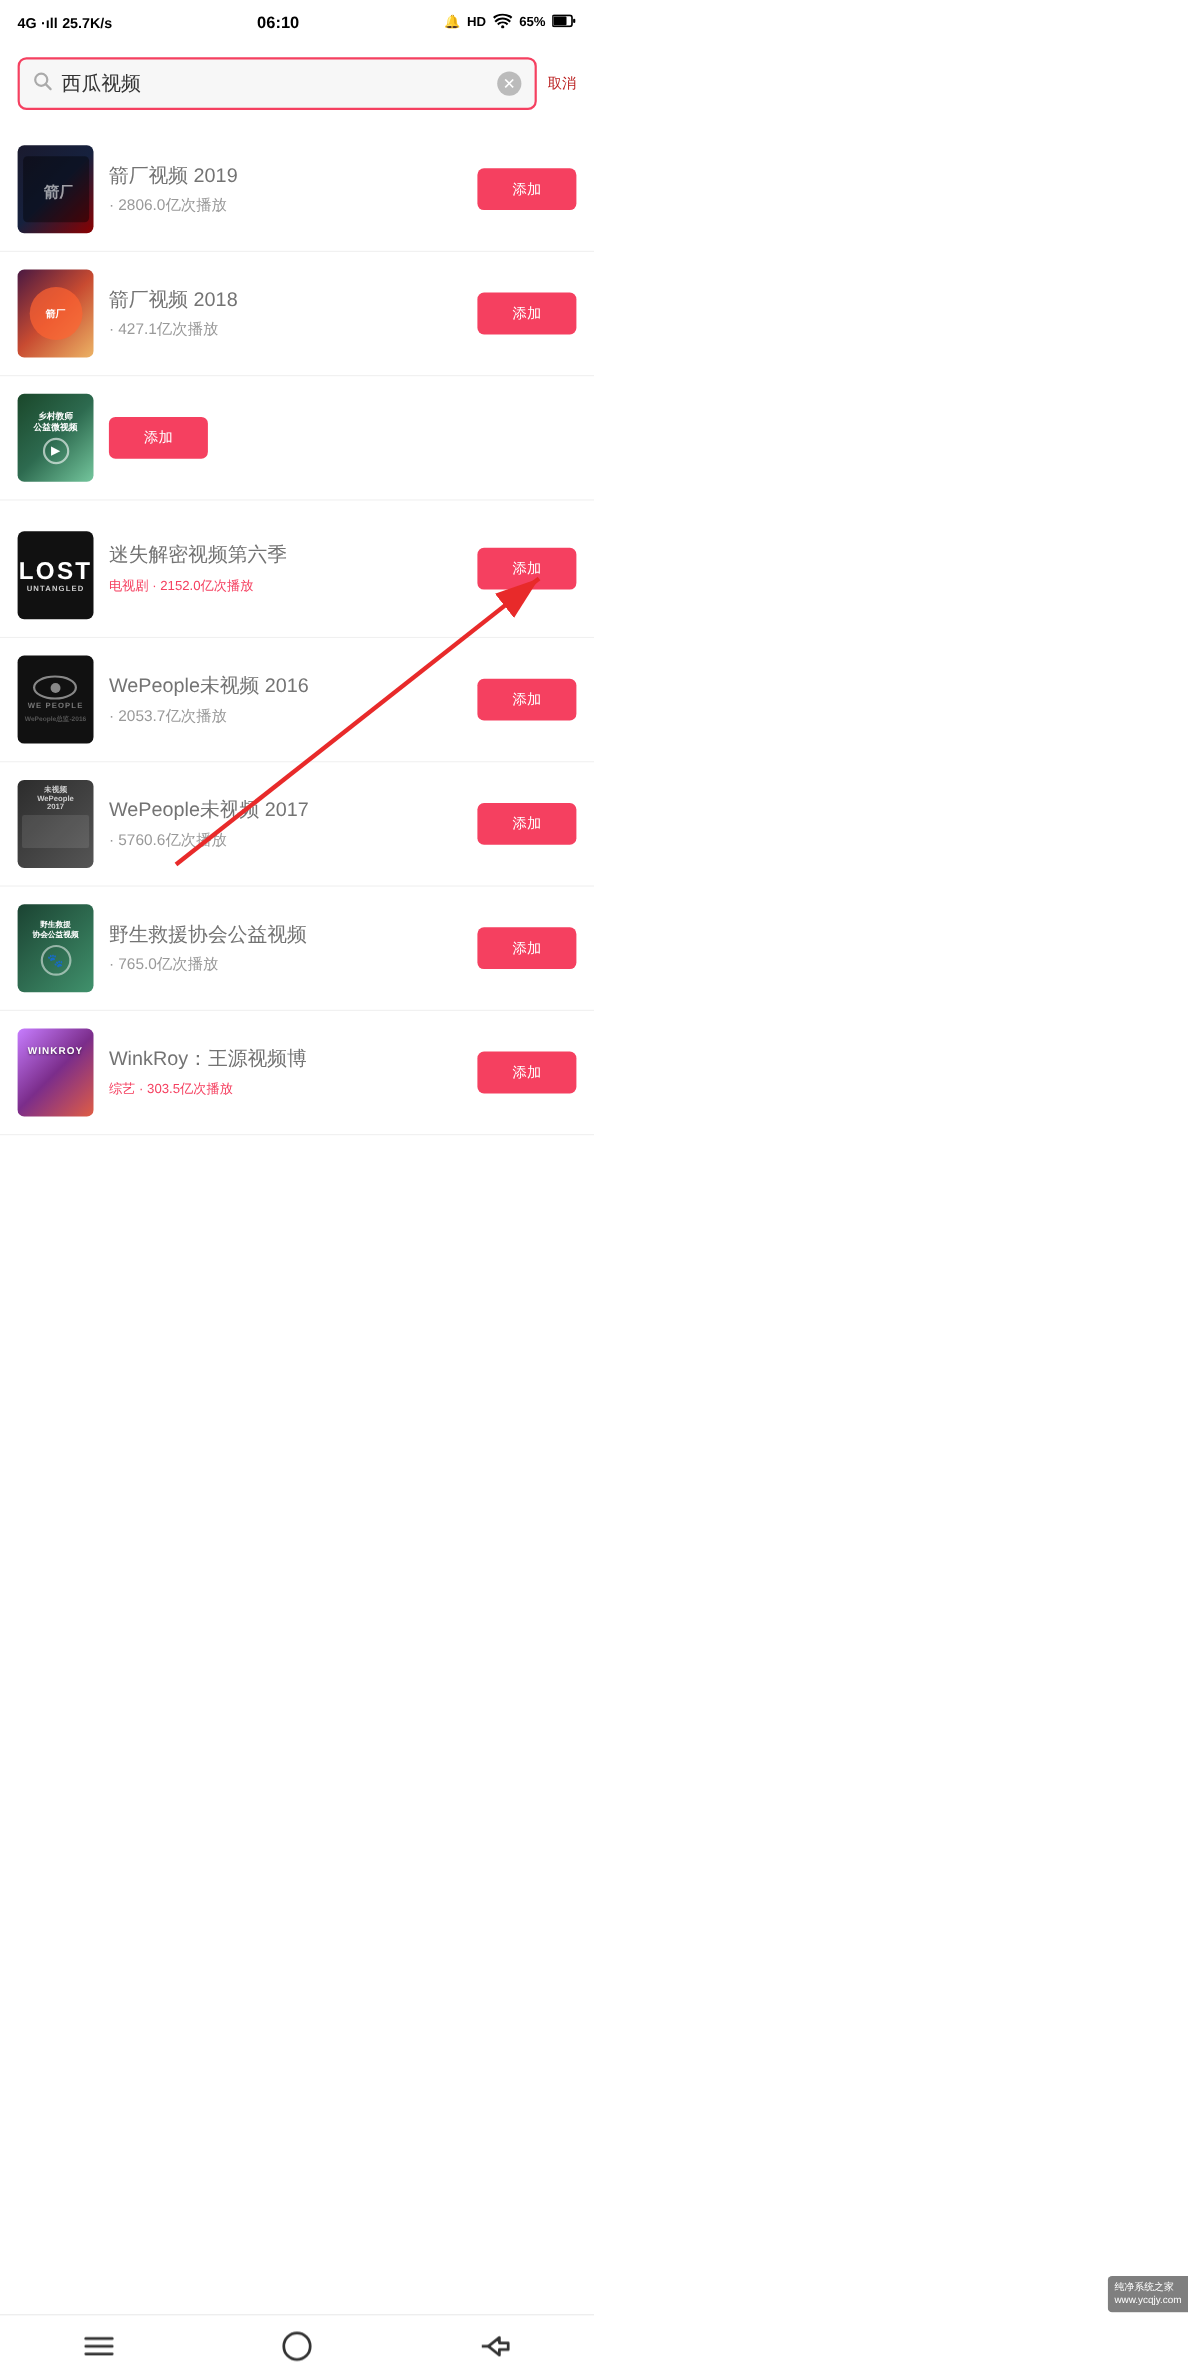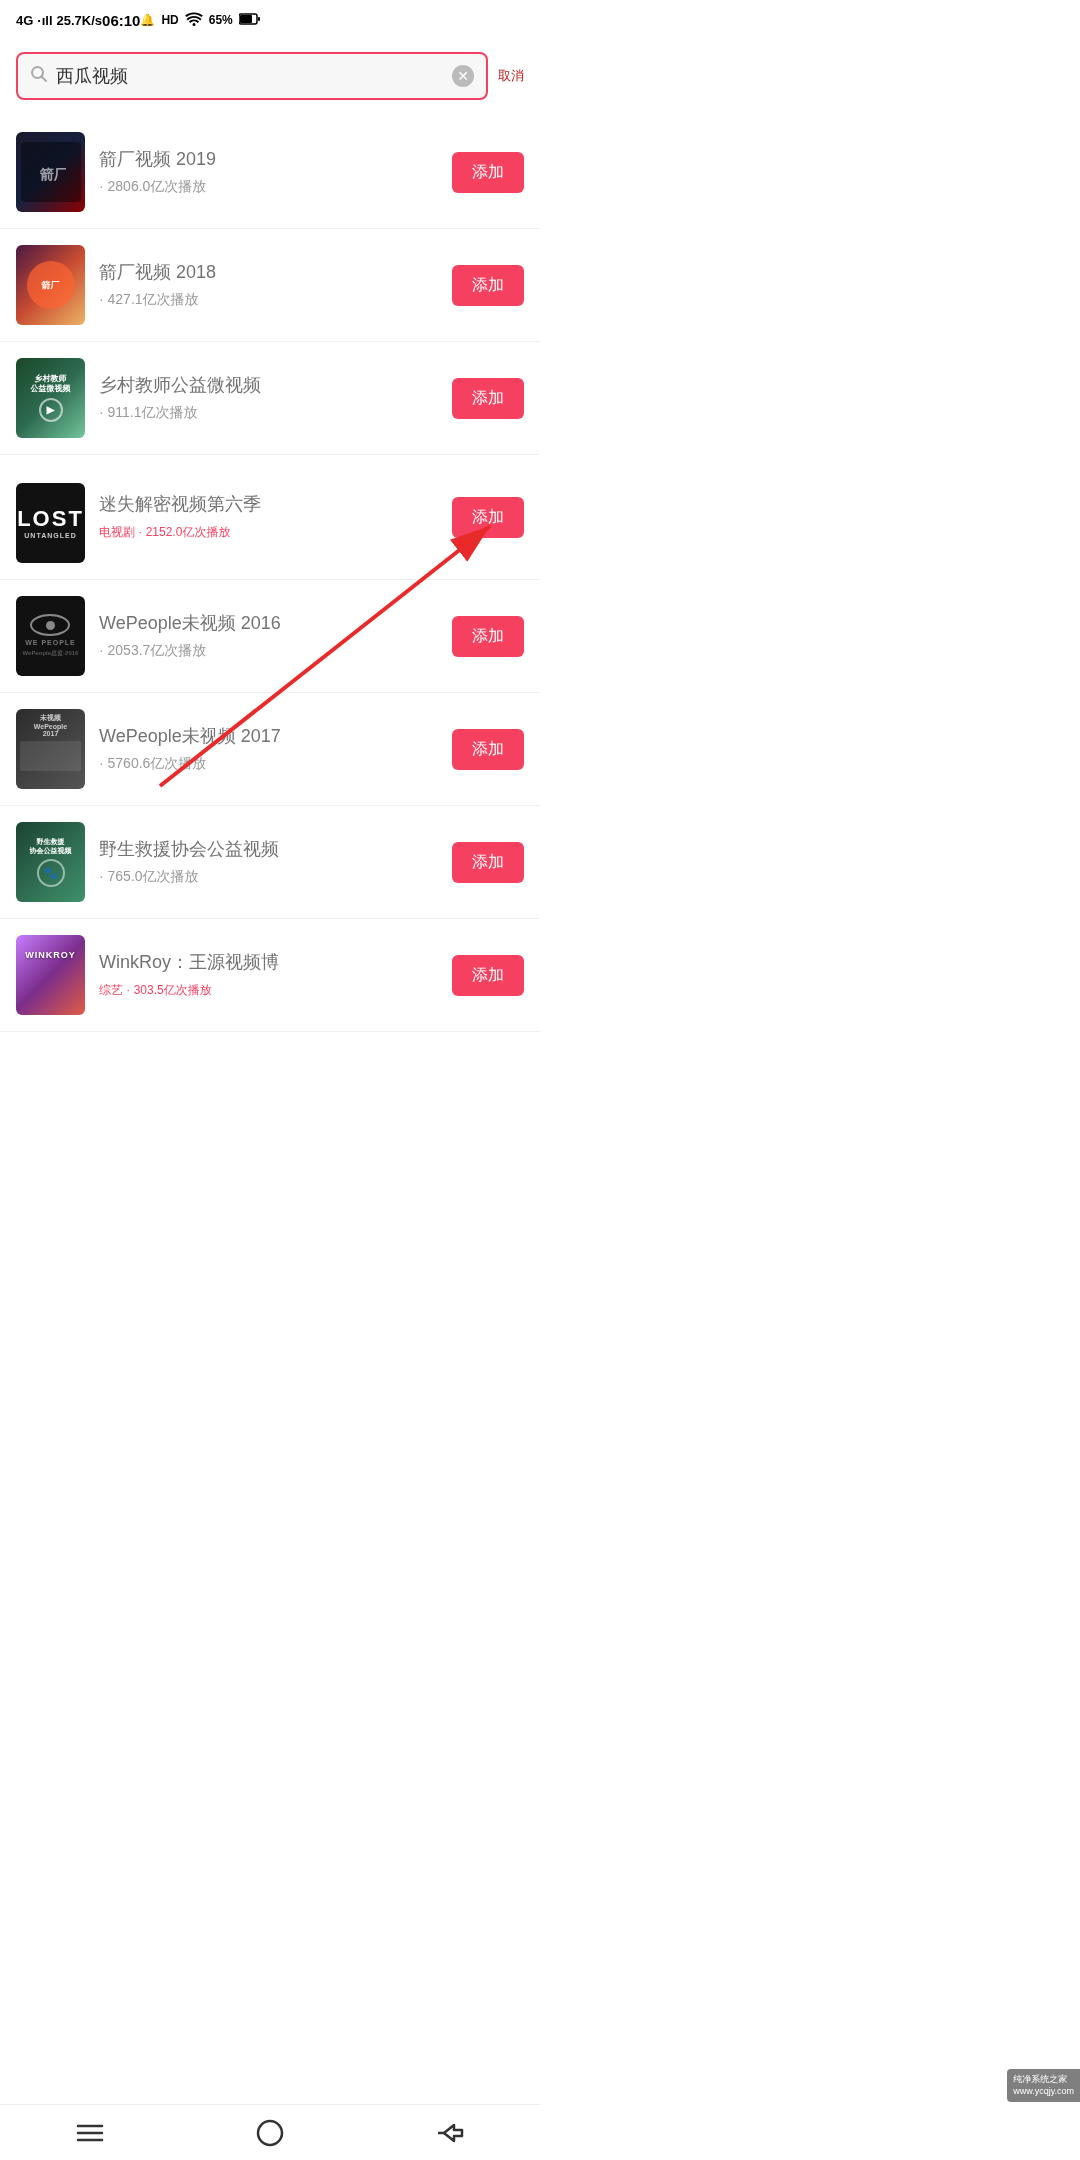--- a/index.html
+++ b/index.html
@@ -12,21 +12,21 @@
       position: relative;
       overflow-x: hidden;
     }
 
     
     .status-bar {
       background: #fff;
       height: 40px;
       display: flex;
       align-items: center;
-      justify-content: flex-start;
+      justify-content: space-between;
       padding: 16px 16px;
       font-size: 13px;
       font-weight: 600;
       color: #000;
     }
     .status-left { display: flex; align-items: center; gap: 4px; }
     .status-center { font-size: 15px; font-weight: 600; }
     .status-right { display: flex; align-items: center; gap: 6px; font-size: 12px; }
 
     
@@ -110,22 +110,22 @@
 
     .item-info { flex: 1; min-width: 0; }
     .item-title { font-size: 18px; color: #737373; font-weight: 500; line-height: 1.3; }
     .item-subtitle { font-size: 14px; color: #999; margin-top: 6px; }
     .item-subtitle span { color: #f54060; font-size: 12px; }
     .add-btn {
       background: #f54060;
       color: #fff;
       border: none;
       border-radius: 6px;
-      padding: 10px 8px;
-      font-size: 16px;
+      padding: 10px 32px;
+      font-size: 13px;
       cursor: pointer;
       flex-shrink: 0;
       min-width: 72px;
       text-align: center;
     }
 
     
     .lost-text {
       font-size: 22px;
       font-weight: 900;
@@ -262,24 +262,20 @@
 
   <div class="list-item">
     <div class="thumb thumb-xc">
       <div style="width:100%;height:100%;display:flex;flex-direction:column;align-items:center;justify-content:center;padding:0;gap:2px;">
         <span style="font-size:8px;color:#fff;text-align:center;line-height:1.2;font-weight:bold;">乡村教师<br>公益微视频</span>
         <div style="width:24px;height:24px;border-radius:50%;border:2px solid rgba(255,255,255,0.6);display:flex;align-items:center;justify-content:center;margin-top:2px;">
           <span style="font-size:10px;color:#fff;">▶</span>
         </div>
       </div>
     </div>
-    <div class="item-info">
-      <div class="item-title">乡村教师公益微视频</div>
-      <div class="item-subtitle">· 911.1亿次播放</div>
-    </div>
     <button class="add-btn">添加</button>
   </div>
 
   <div class="list-item">
     <div class="thumb thumb-lost">
       <div class="lost-text">LOST</div>
       <div class="untangled-text">UNTANGLED</div>
     </div>
     <div class="item-info">
       <div class="item-title">迷失解密视频第六季</div>

